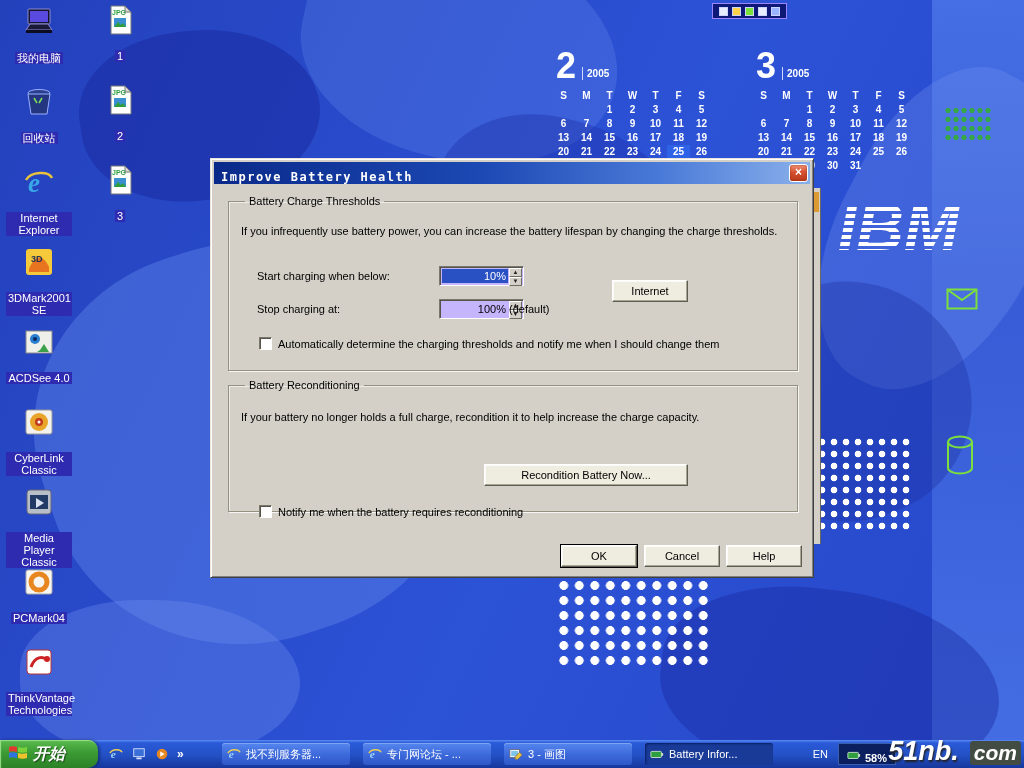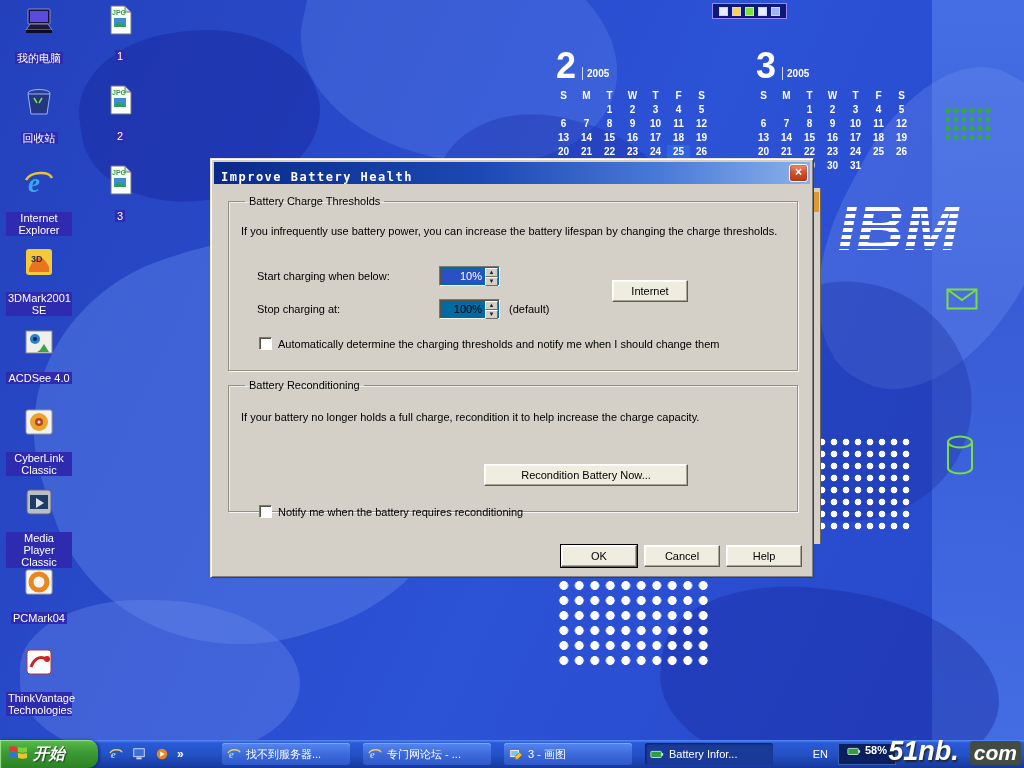--- a/index.html
+++ b/index.html
@@ -75,21 +75,21 @@
     box-shadow:1px 1px 0 rgba(255,255,255,.8),inset 1px 1px 0 rgba(255,255,255,.6)}
   legend{font-size:11px;padding:0 4px;margin-left:16px;color:#000}
   .g1{left:17px;top:36px;width:570px;height:176px}
   .g2{left:17px;top:220px;width:570px;height:133px}
   .desc{position:absolute;left:12px;font-size:11px;white-space:nowrap;color:#000}
   .g1 .desc{top:18px}
   .g2 .desc{top:20px}
   .fld-label{position:absolute;font-size:11px;color:#000}
   .lbl-start{left:28px;top:63px}
   .lbl-stop{left:28px;top:96px}
-  .spin{position:absolute;width:61px;height:20px;background:#0369a1;border:1px solid;border-color:#7a786d #fff #fff #7a786d;box-shadow:inset 1px 1px 0 #55534a}
+  .spin{position:absolute;width:85px;height:20px;background:#c4b5fd;border:1px solid;border-color:#7a786d #fff #fff #7a786d;box-shadow:inset 1px 1px 0 #55534a}
   .spin-start{left:210px;top:59px}
   .spin-stop{left:210px;top:92px}
   .spin-val{position:absolute;left:2px;top:2px;right:15px;font-size:11px;text-align:right;padding-right:2px;line-height:14px}
   .sel{background:#2a51c4;color:#fff}
   .spin-arrows{position:absolute;top:1px;right:1px;bottom:1px;width:13px;display:flex;flex-direction:column}
   .sa{flex:1;background:#d4d0c8;border:1px solid;border-color:#fff #6f6d63 #6f6d63 #fff;font-size:6px;line-height:7px;text-align:center;color:#222}
   .note{position:absolute;left:280px;top:96px;font-size:11px;color:#000}
   .win-btn{position:absolute;height:22px;background:#efece0;border:1px solid;border-color:#fff #5f5d52 #5f5d52 #fff;
     box-shadow:inset -1px -1px 0 #a8a595,inset 1px 1px 0 #fbfaf6;
     font-size:11px;text-align:center;line-height:20px;color:#000;cursor:default}
@@ -116,21 +116,21 @@
   .ql-more{color:#fff;font-weight:bold;font-size:12px}
   .tasks{position:absolute;left:222px;top:3px;display:flex;gap:13px}
   .task-btn{width:128px;height:22px;border-radius:3px;
     background:linear-gradient(180deg,#5586ee,#3a66d8 60%,#2f58c8);
     box-shadow:inset 0 1px 0 #7fa4f4;display:flex;align-items:center;gap:4px;padding:0 5px;
     color:#fff;font-size:11px;overflow:hidden;white-space:nowrap;cursor:default}
   .task-btn.active{background:#1a3a98;box-shadow:inset 1px 1px 2px #0a1f60}
   .task-ic{width:15px;height:15px;flex:0 0 auto;display:flex;align-items:center}
   .tray{position:absolute;right:128px;top:0;height:28px;display:flex;align-items:center;gap:10px}
   .lang{color:#fff;font-size:11px;font-weight:normal}
-  .battbox{height:22px;min-width:58px;background:#0b1f5e;border:1px solid #3a5fae;display:flex;align-items:flex-start;justify-content:center;gap:4px;color:#fff;font-size:11px;font-weight:bold}
+  .battbox{height:22px;min-width:58px;background:#0b1f5e;border:1px solid #3a5fae;display:flex;align-items:flex-end;justify-content:center;gap:4px;color:#fff;font-size:11px;font-weight:bold}
   .watermark{position:absolute;right:3px;bottom:1px;font-style:italic;font-weight:bold;z-index:60;display:flex;align-items:baseline}
   .wm-pre{font-size:27px;color:#fff;text-shadow:1px 2px 2px #222}
   .wm-dot{font-size:27px;color:#fff;text-shadow:1px 2px 2px #222}
   .wm-suf{font-size:21px;color:#fff;background:#434c43;padding:0 4px;border-radius:3px;margin-left:11px}
 </style>
 </head>
 <body>
 
 <div class="screen">
 

